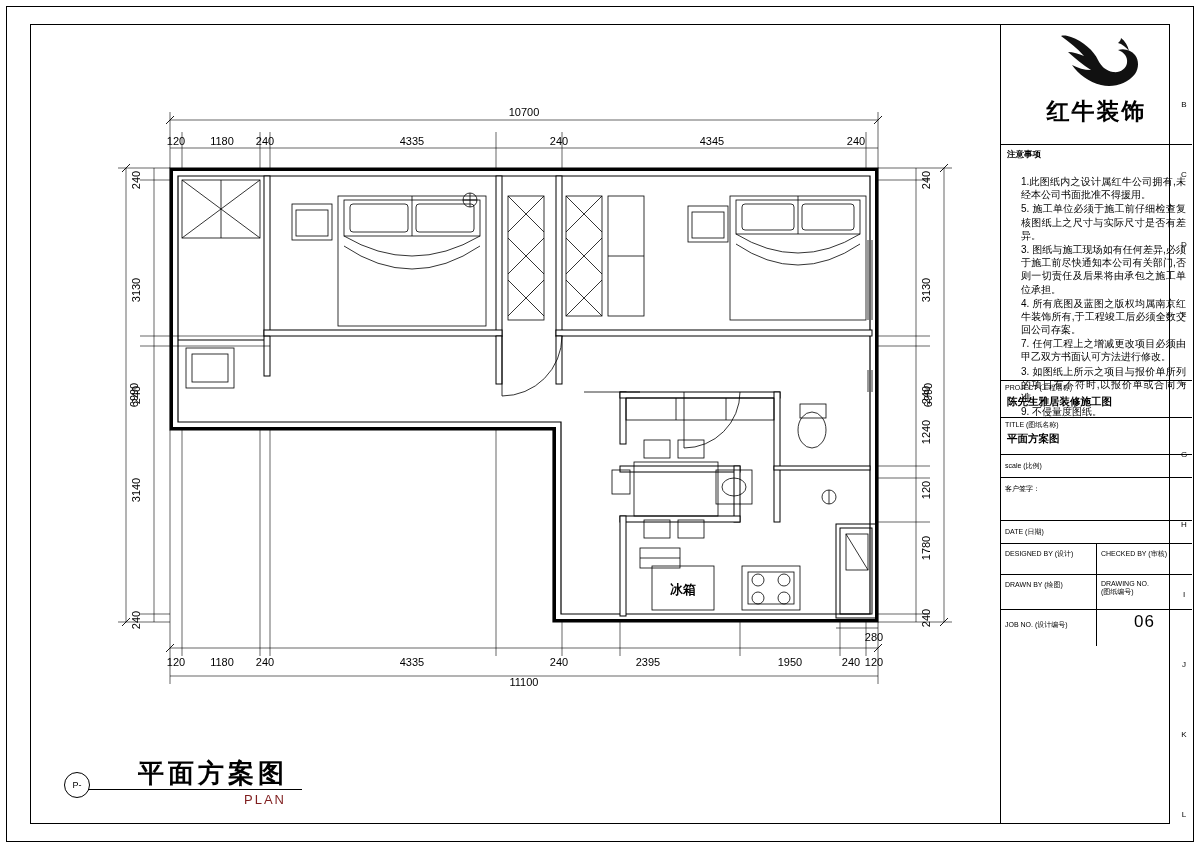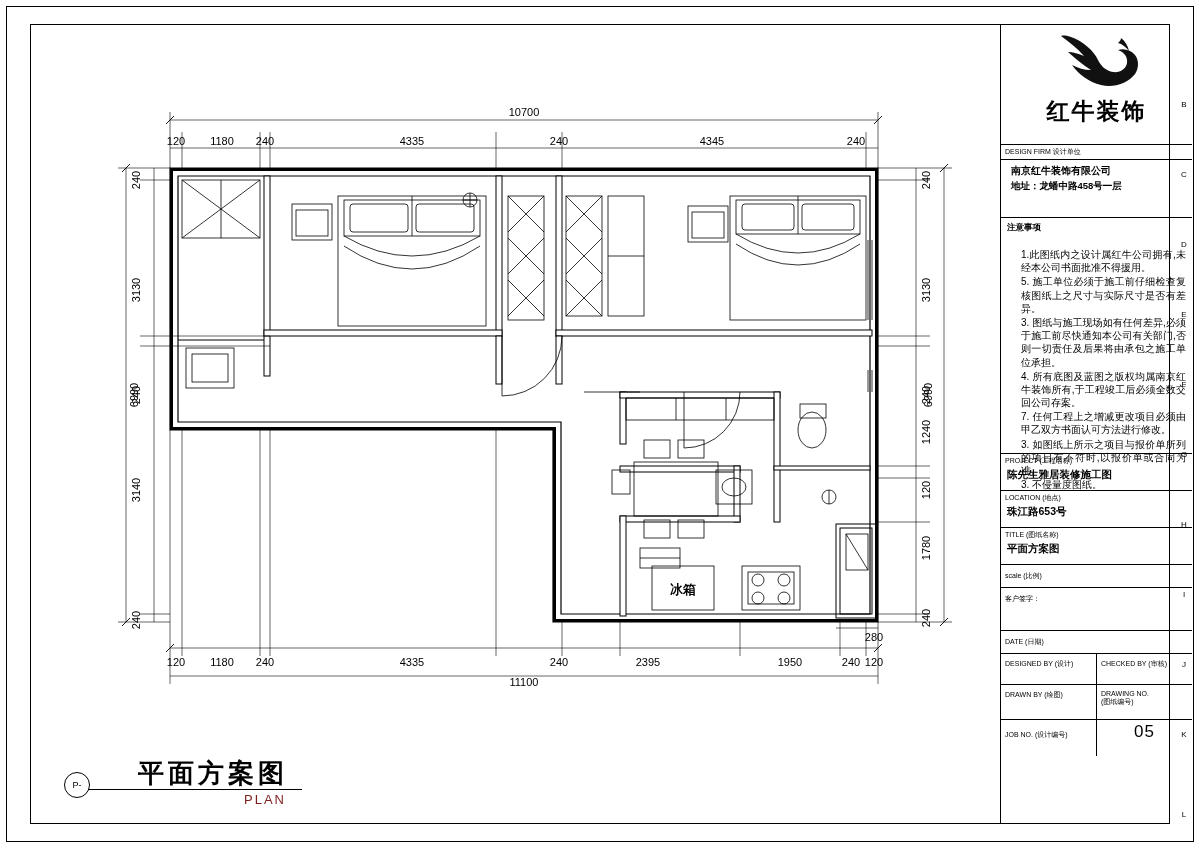--- a/index.html
+++ b/index.html
@@ -386,46 +386,37 @@
   <div class="title-block">
 
     <div class="logo-box">
       <svg class="logo-mark" viewBox="0 0 92 60">
         <path d="M10,4 C18,10 26,16 33,24 C28,22 22,20 17,20 C24,26 32,33 40,38 C33,38 27,36 21,33 C27,42 38,50 50,53 C62,56 76,52 84,42 C88,36 88,28 84,23 C80,18 73,16 67,18 C73,20 77,25 76,31 C75,37 69,41 62,40 C55,39 50,34 47,28 C43,19 32,9 20,5 C17,4 13,3 10,4 Z" fill="#111"></path>
         <path d="M70,6 C74,9 77,14 78,19 C75,15 71,12 67,11 C69,9 70,8 70,6 Z" fill="#111"></path>
       </svg>
       <div class="brand">红牛装饰</div>
     </div>
 
-    <div class="firm-box">
-      <div class="tb-label">DESIGN FIRM 设计单位</div>
-      <div class="firm-line">南京红牛装饰有限公司</div>
-      <div class="firm-line small">地址：龙蟠中路458号一层</div>
-    </div>
 
     <div class="notes-box">
       <div class="notes-title">注意事项</div>
       <p>1.此图纸内之设计属红牛公司拥有,未经本公司书面批准不得援用。</p>
       <p>5. 施工单位必须于施工前仔细检查复核图纸上之尺寸与实际尺寸是否有差异。</p>
       <p>3. 图纸与施工现场如有任何差异,必须于施工前尽快通知本公司有关部门,否则一切责任及后果将由承包之施工单位承担。</p>
       <p>4. 所有底图及蓝图之版权均属南京红牛装饰所有,于工程竣工后必须全数交回公司存案。</p>
       <p>7. 任何工程上之增减更改项目必须由甲乙双方书面认可方法进行修改。</p>
       <p>3. 如图纸上所示之项目与报价单所列的项目有不符时,以报价单或合同为准。</p>
-      <p>3. 不侵量度图纸。</p>
+      <p>9. 不侵量度图纸。</p>
     </div>
 
     <div class="kv">
       <div class="tb-label">PROJECT (工程名称)</div>
       <div class="tb-value">陈先生雅居装修施工图</div>
     </div>
 
-    <div class="kv">
-      <div class="tb-label">LOCATION (地点)</div>
-      <div class="tb-value">珠江路653号</div>
-    </div>
 
     <div class="kv">
       <div class="tb-label">TITLE (图纸名称)</div>
       <div class="tb-value">平面方案图</div>
     </div>
 
     <div class="thin">
       <div class="tb-label">scale (比例)</div>
     </div>
 
@@ -454,18 +445,18 @@
         <div class="tb-label" style="padding-bottom:0">DRAWING NO.</div>
         <div class="tb-label" style="padding-top:0">(图纸编号)</div>
       </div>
     </div>
 
     <div class="split" style="height:36px;border-bottom:none">
       <div>
         <div class="tb-label" style="padding-top:10px">JOB NO. (设计编号)</div>
       </div>
       <div>
-        <div class="dwgno">05</div>
+        <div class="dwgno">06</div>
       </div>
     </div>
 
   </div>
 </div>
 
 </body></html>

